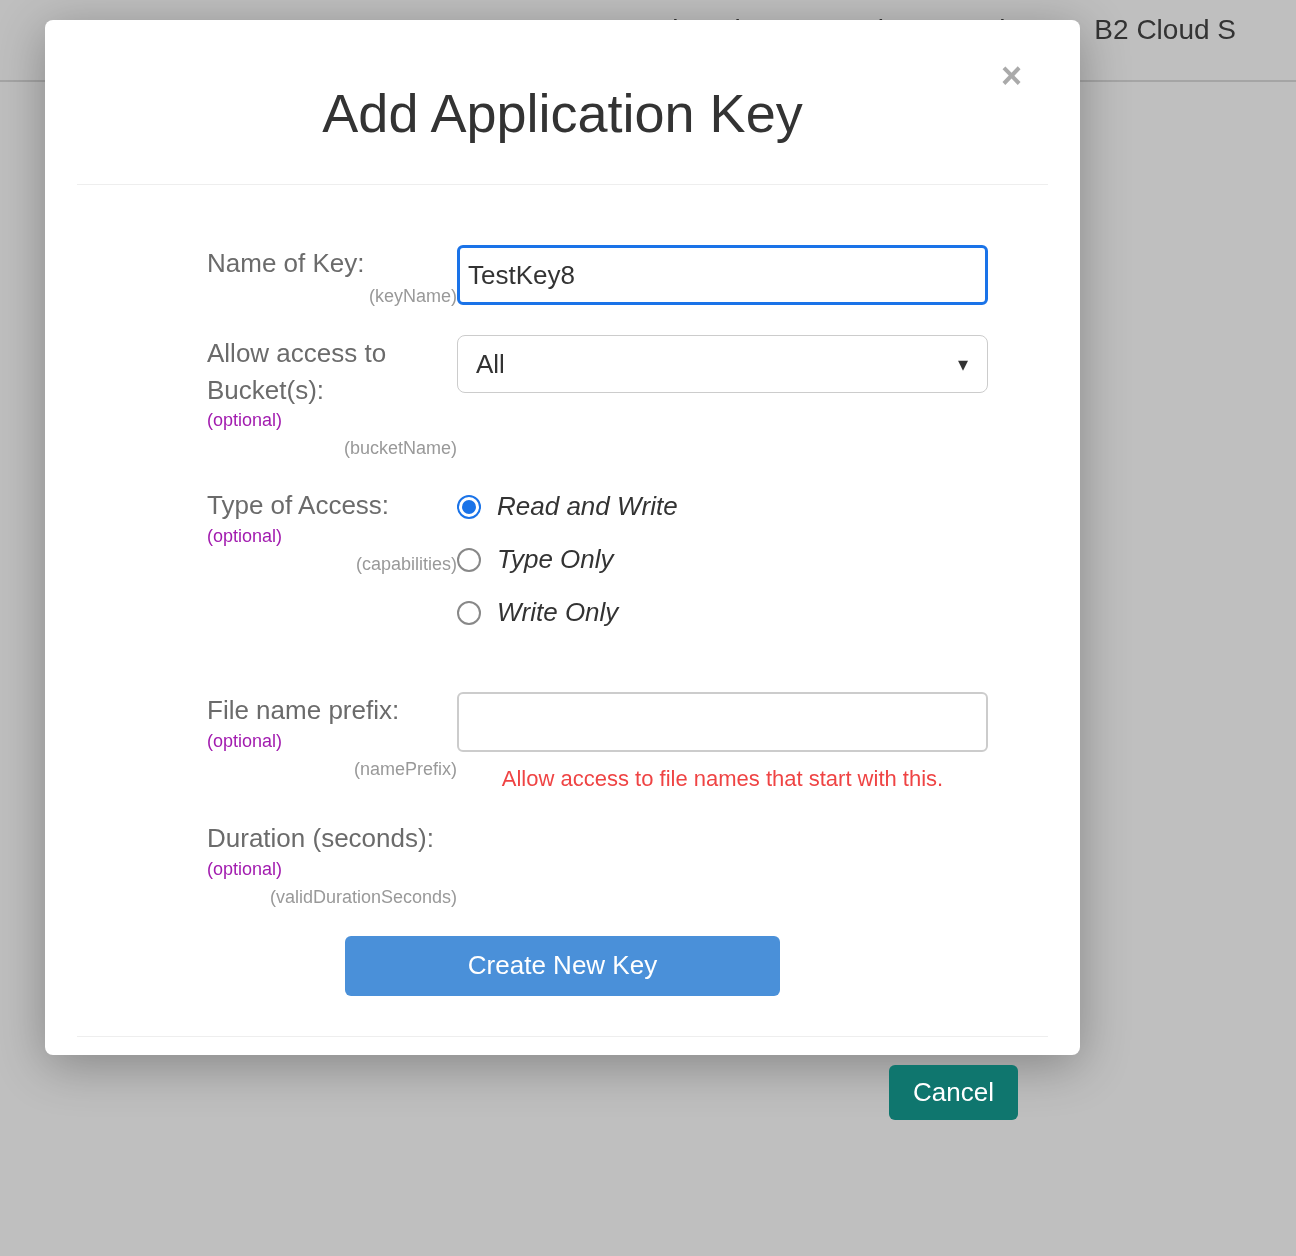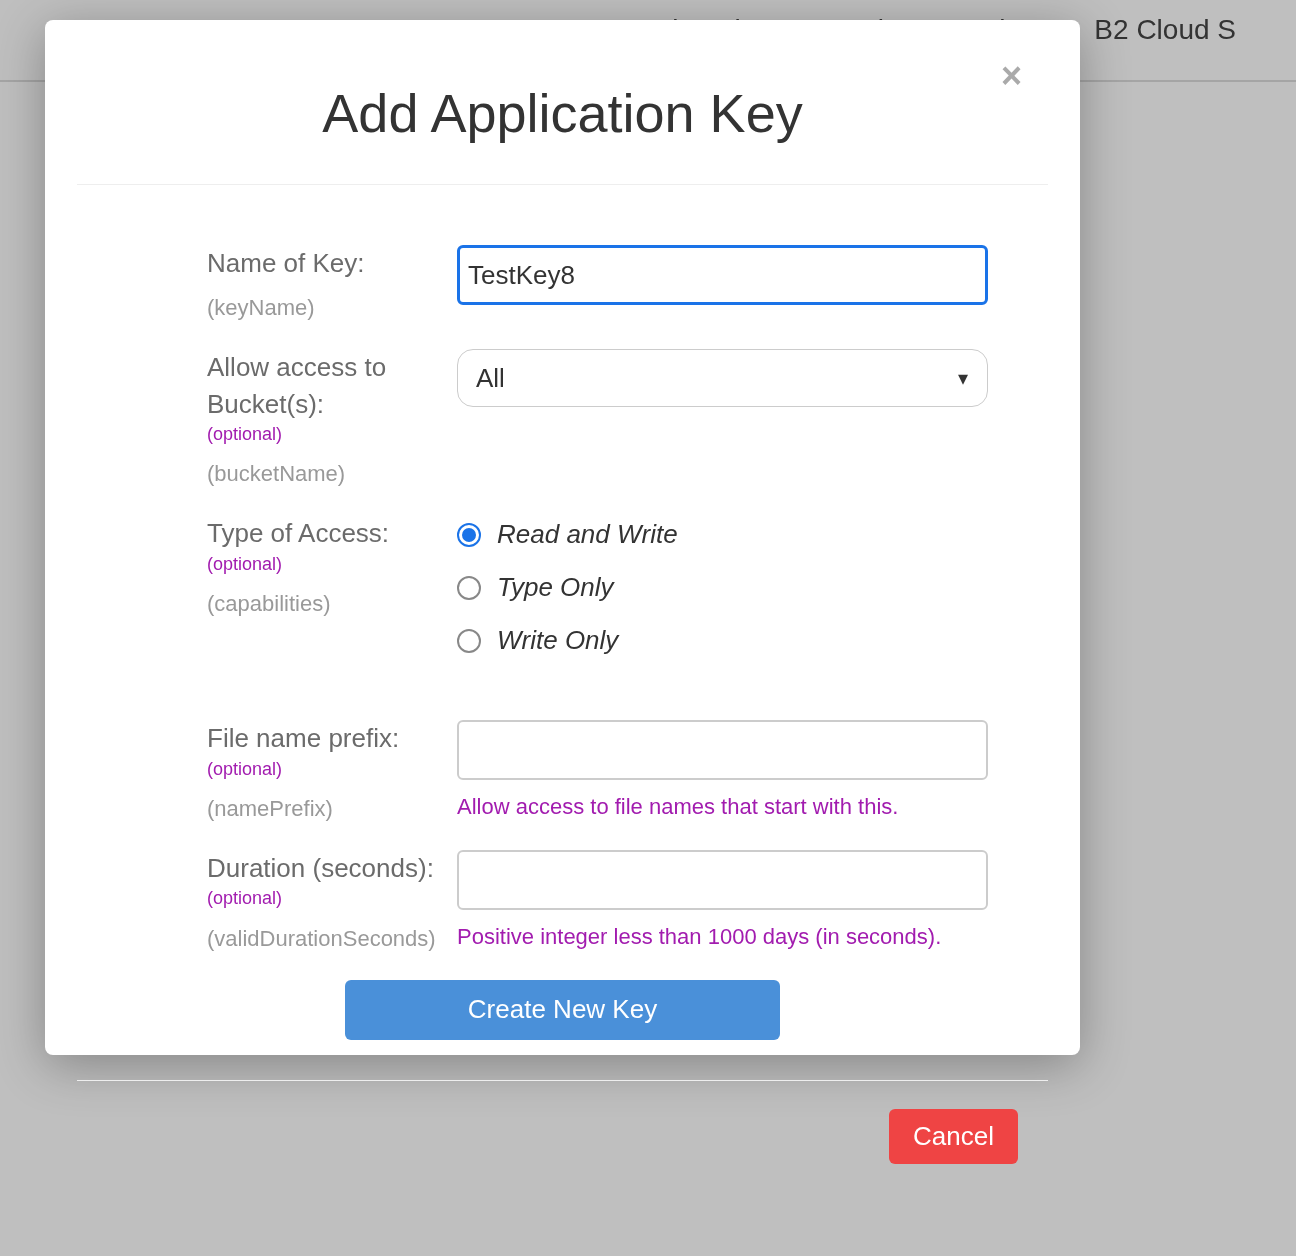--- a/index.html
+++ b/index.html
@@ -94,23 +94,24 @@
       font-size: 26px;
       color: #6b6b6b;
       line-height: 1.4;
     }
     .form-label-sub {
       font-size: 18px;
       color: #a21caf;
       line-height: 1.4;
     }
     .form-hint-code {
-      font-size: 22px;
+      font-size: 18px;
       color: #999;
-      margin-top: 14px;
+      margin-top: 5px;
+      text-align: right;
     }
     .form-input-col {
       flex: 1;
       padding-right: 60px;
     }
     .text-input {
       width: 100%;
       height: 60px;
       border: 2px solid #ccc;
       border-radius: 6px;
@@ -123,21 +124,21 @@
       outline: none;
     }
     .select-wrapper {
       position: relative;
       width: 100%;
     }
     .select-input {
       width: 100%;
       height: 58px;
       border: 1px solid #ccc;
-      border-radius: 16px;
+      border-radius: 8px;
       padding: 0 18px;
       font-size: 26px;
       color: #333;
       appearance: none;
       background: #fff;
       cursor: pointer;
     }
     .select-arrow {
       position: absolute;
       right: 20px;
@@ -177,23 +178,23 @@
       width: 14px;
       height: 14px;
       background: #1a73e8;
       border-radius: 50%;
     }
     .radio-label {
       font-size: 26px;
       color: #333;
     }
     .help-text {
-      text-align: left;
+      text-align: center;
       font-size: 22px;
-      color: #a21caf;
+      color: #ef4444;
       margin-top: 14px;
     }
     .btn-primary {
       display: block;
       margin: 20px auto 0 auto;
       width: 435px;
       height: 60px;
       background: #4a90d9;
       color: #fff;
       border: none;
@@ -204,21 +205,21 @@
     .modal-footer-divider {
       height: 1px;
       background: #eee;
       margin: 40px 0 28px 0;
     }
     .btn-cancel {
       display: block;
       margin-left: auto;
       margin-right: 30px;
       padding: 12px 24px;
-      background: #ef4444;
+      background: #0f766e;
       color: #fff;
       border: none;
       border-radius: 6px;
       font-size: 26px;
       cursor: pointer;
     }
     .spacer-lg {
       height: 36px;
     }
   </style>
@@ -306,24 +307,20 @@
       <div class="help-text">Allow access to file names that start with this.</div>
     </div>
   </div>
 
   <div class="form-row">
     <div class="form-label-col">
       <div class="form-label">Duration (seconds):</div>
       <div class="form-label-sub">(optional)</div>
       <div class="form-hint-code">(validDurationSeconds)</div>
     </div>
-    <div class="form-input-col">
-      <input type="text" class="text-input" value="" style="">
-      <div class="help-text">Positive integer less than 1000 days (in seconds).</div>
-    </div>
   </div>
 
   <button class="btn-primary">Create New Key</button>
 
   <div class="modal-footer-divider"></div>
 
   <button class="btn-cancel">Cancel</button>
 </div>
 
 </body></html>

